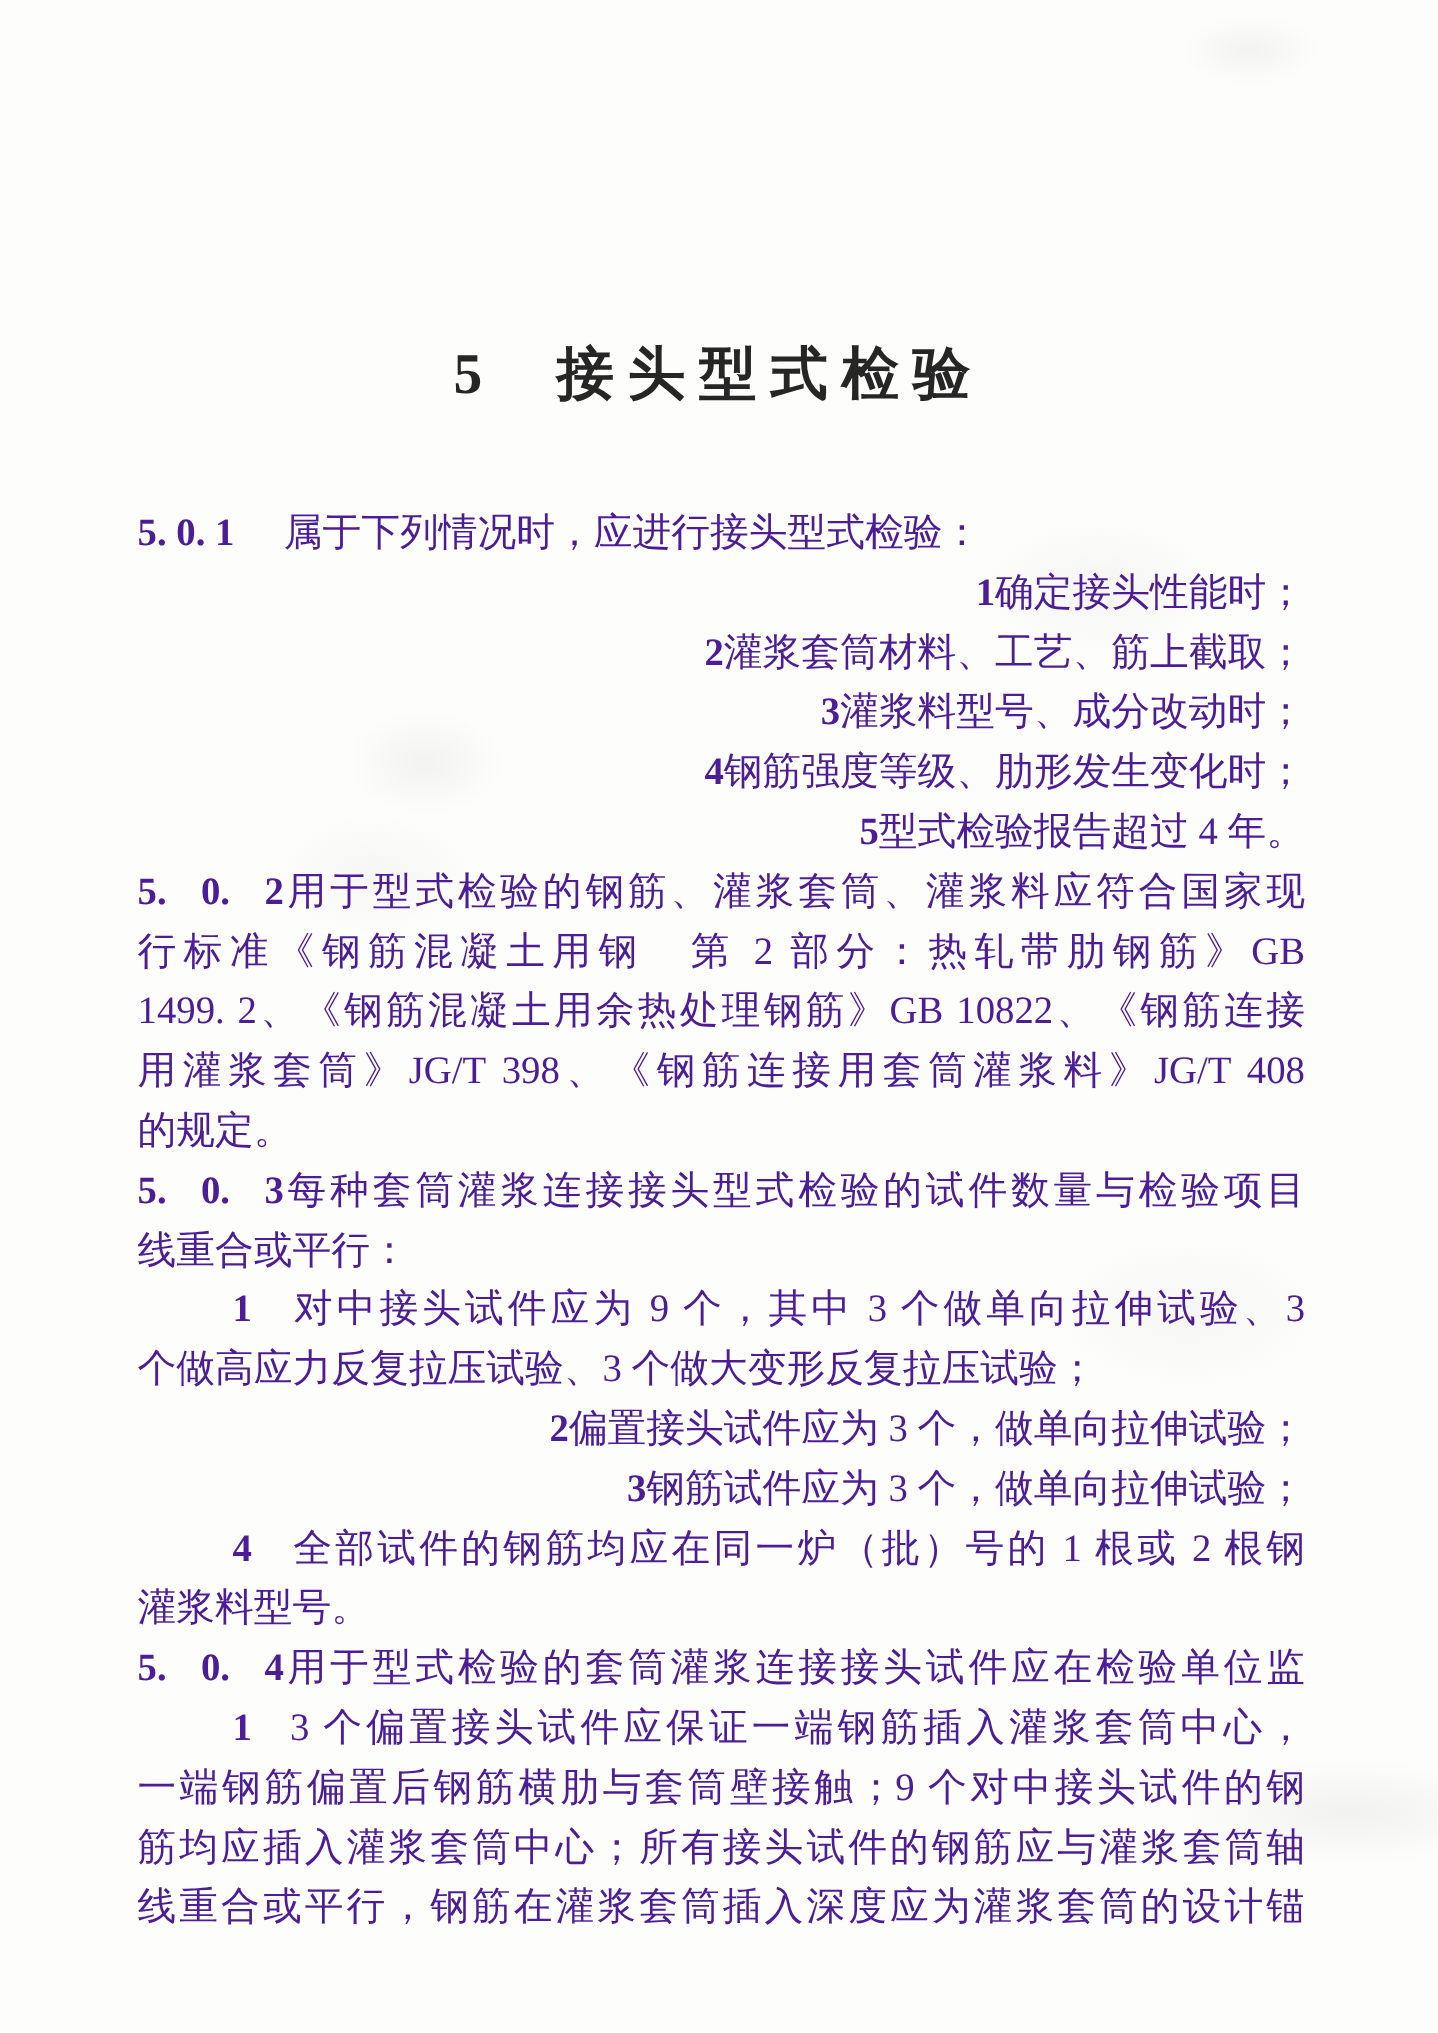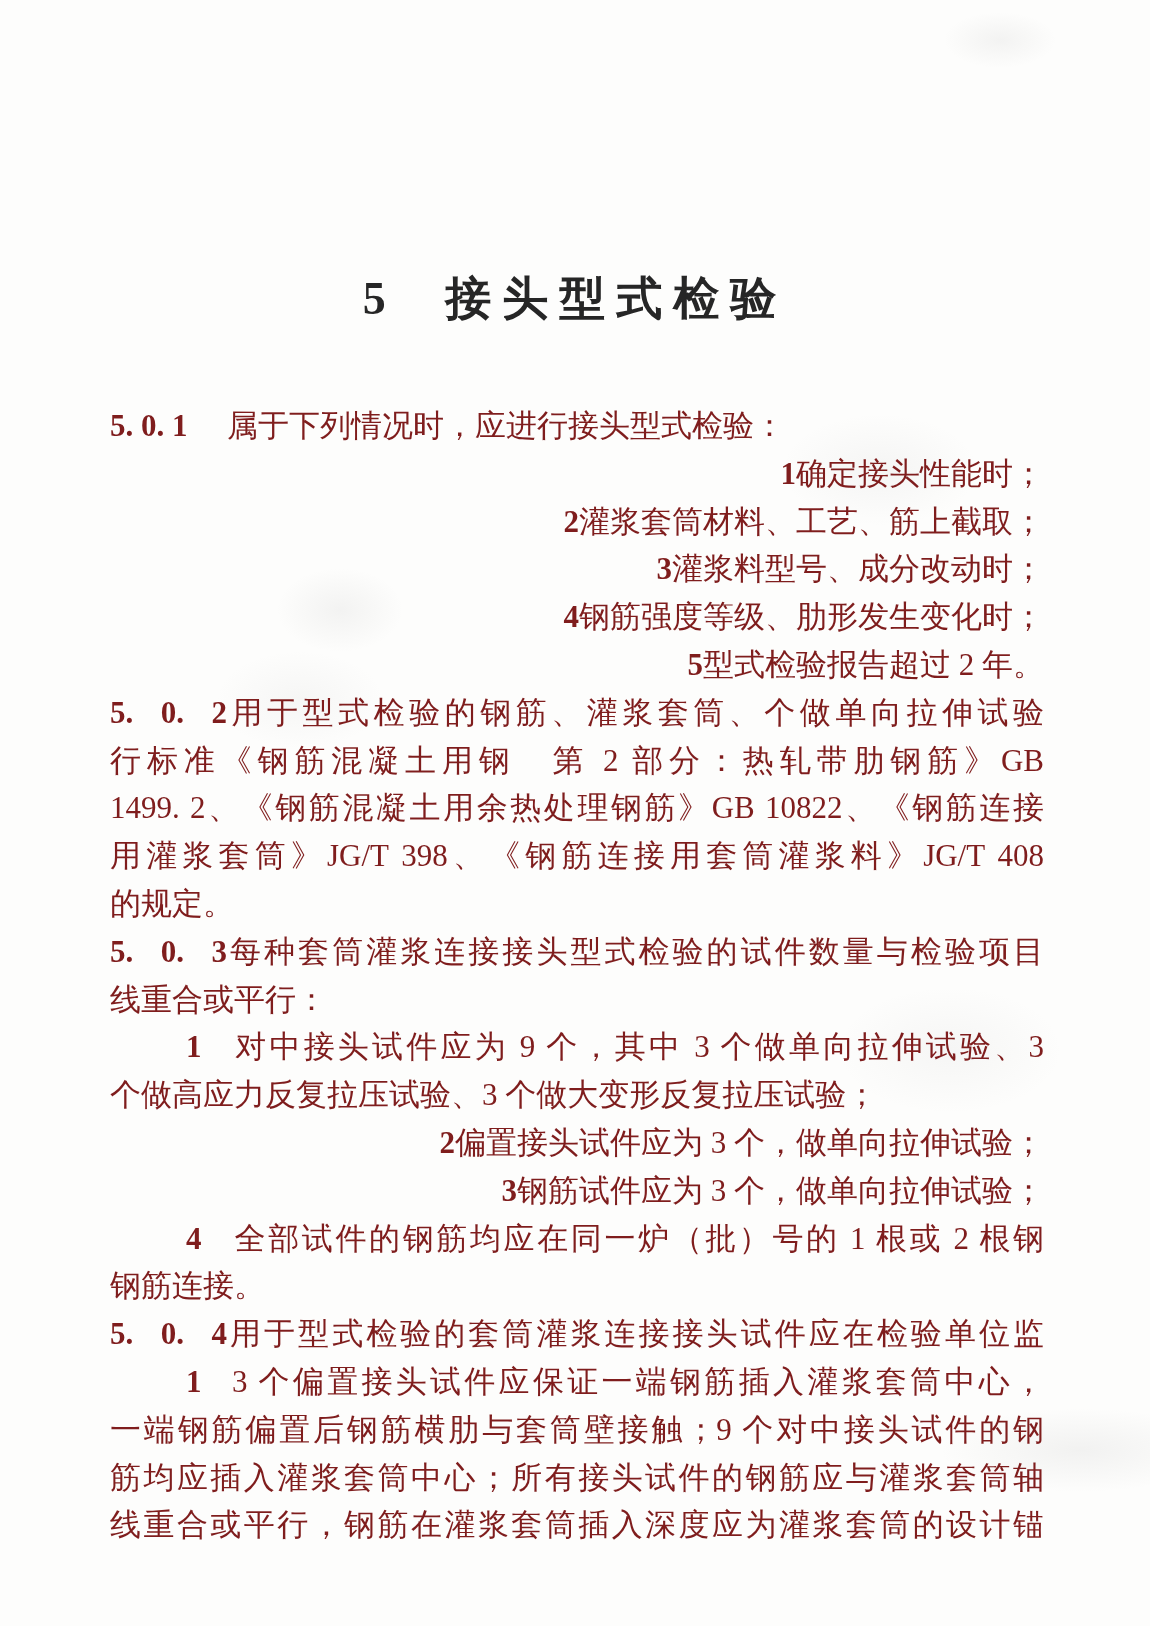--- a/index.html
+++ b/index.html
@@ -39,21 +39,21 @@
   }
   .chapter-title .t-num { margin-right: 48px; }
   .chapter-title .t-text { letter-spacing: 11px; }
   .text-block {
     position: absolute;
     top: 402px;
     left: 110px;
     width: 934px;
     font-size: 31px;
     line-height: 47.8px;
-    color: #7f1d1d;
+    color: #4c1d95;
   }
   .line { white-space: nowrap; }
   .line.j { white-space: normal; text-align: justify; text-align-last: justify; }
   .num { font-weight: bold; }
   .clause > .num { display: inline-block; min-width: 117px; }
   .item { padding-left: 76px; text-align: right; }
   .item > .num { display: inline-block; min-width: 46px; }
 </style>
 </head>
 <body>
@@ -70,23 +70,23 @@
     <div class="line clause"><span class="num">5. 0. 1</span><span class="txt">属于下列情况时，应进行接头型式检验：</span></div>
 
     <div class="line item"><span class="num">1</span><span class="txt">确定接头性能时；</span></div>
 
     <div class="line item"><span class="num">2</span><span class="txt">灌浆套筒材料、工艺、筋上截取；</span></div>
 
     <div class="line item"><span class="num">3</span><span class="txt">灌浆料型号、成分改动时；</span></div>
 
     <div class="line item"><span class="num">4</span><span class="txt">钢筋强度等级、肋形发生变化时；</span></div>
 
-    <div class="line item"><span class="num">5</span><span class="txt">型式检验报告超过 2 年。</span></div>
+    <div class="line item"><span class="num">5</span><span class="txt">型式检验报告超过 4 年。</span></div>
 
-    <div class="line clause j"><span class="num">5. 0. 2</span><span class="txt">用于型式检验的钢筋、灌浆套筒、个做单向拉伸试验</span></div>
+    <div class="line clause j"><span class="num">5. 0. 2</span><span class="txt">用于型式检验的钢筋、灌浆套筒、灌浆料应符合国家现</span></div>
 
     <div class="line j"><span class="txt">行标准《钢筋混凝土用钢　第 2 部分：热轧带肋钢筋》GB</span></div>
 
     <div class="line j"><span class="txt">1499. 2、《钢筋混凝土用余热处理钢筋》GB 10822、《钢筋连接</span></div>
 
     <div class="line j"><span class="txt">用灌浆套筒》JG/T 398、《钢筋连接用套筒灌浆料》JG/T 408</span></div>
 
     <div class="line"><span class="txt">的规定。</span></div>
 
     <div class="line clause j"><span class="num">5. 0. 3</span><span class="txt">每种套筒灌浆连接接头型式检验的试件数量与检验项目</span></div>
@@ -96,21 +96,21 @@
     <div class="line item j"><span class="num">1</span><span class="txt">对中接头试件应为 9 个，其中 3 个做单向拉伸试验、3</span></div>
 
     <div class="line"><span class="txt">个做高应力反复拉压试验、3 个做大变形反复拉压试验；</span></div>
 
     <div class="line item"><span class="num">2</span><span class="txt">偏置接头试件应为 3 个，做单向拉伸试验；</span></div>
 
     <div class="line item"><span class="num">3</span><span class="txt">钢筋试件应为 3 个，做单向拉伸试验；</span></div>
 
     <div class="line item j"><span class="num">4</span><span class="txt">全部试件的钢筋均应在同一炉（批）号的 1 根或 2 根钢</span></div>
 
-    <div class="line"><span class="txt">钢筋连接。</span></div>
+    <div class="line"><span class="txt">灌浆料型号。</span></div>
 
     <div class="line clause j"><span class="num">5. 0. 4</span><span class="txt">用于型式检验的套筒灌浆连接接头试件应在检验单位监</span></div>
 
 
     <div class="line item j"><span class="num">1</span><span class="txt">3 个偏置接头试件应保证一端钢筋插入灌浆套筒中心，</span></div>
 
     <div class="line j"><span class="txt">一端钢筋偏置后钢筋横肋与套筒壁接触；9 个对中接头试件的钢</span></div>
 
     <div class="line j"><span class="txt">筋均应插入灌浆套筒中心；所有接头试件的钢筋应与灌浆套筒轴</span></div>
 

